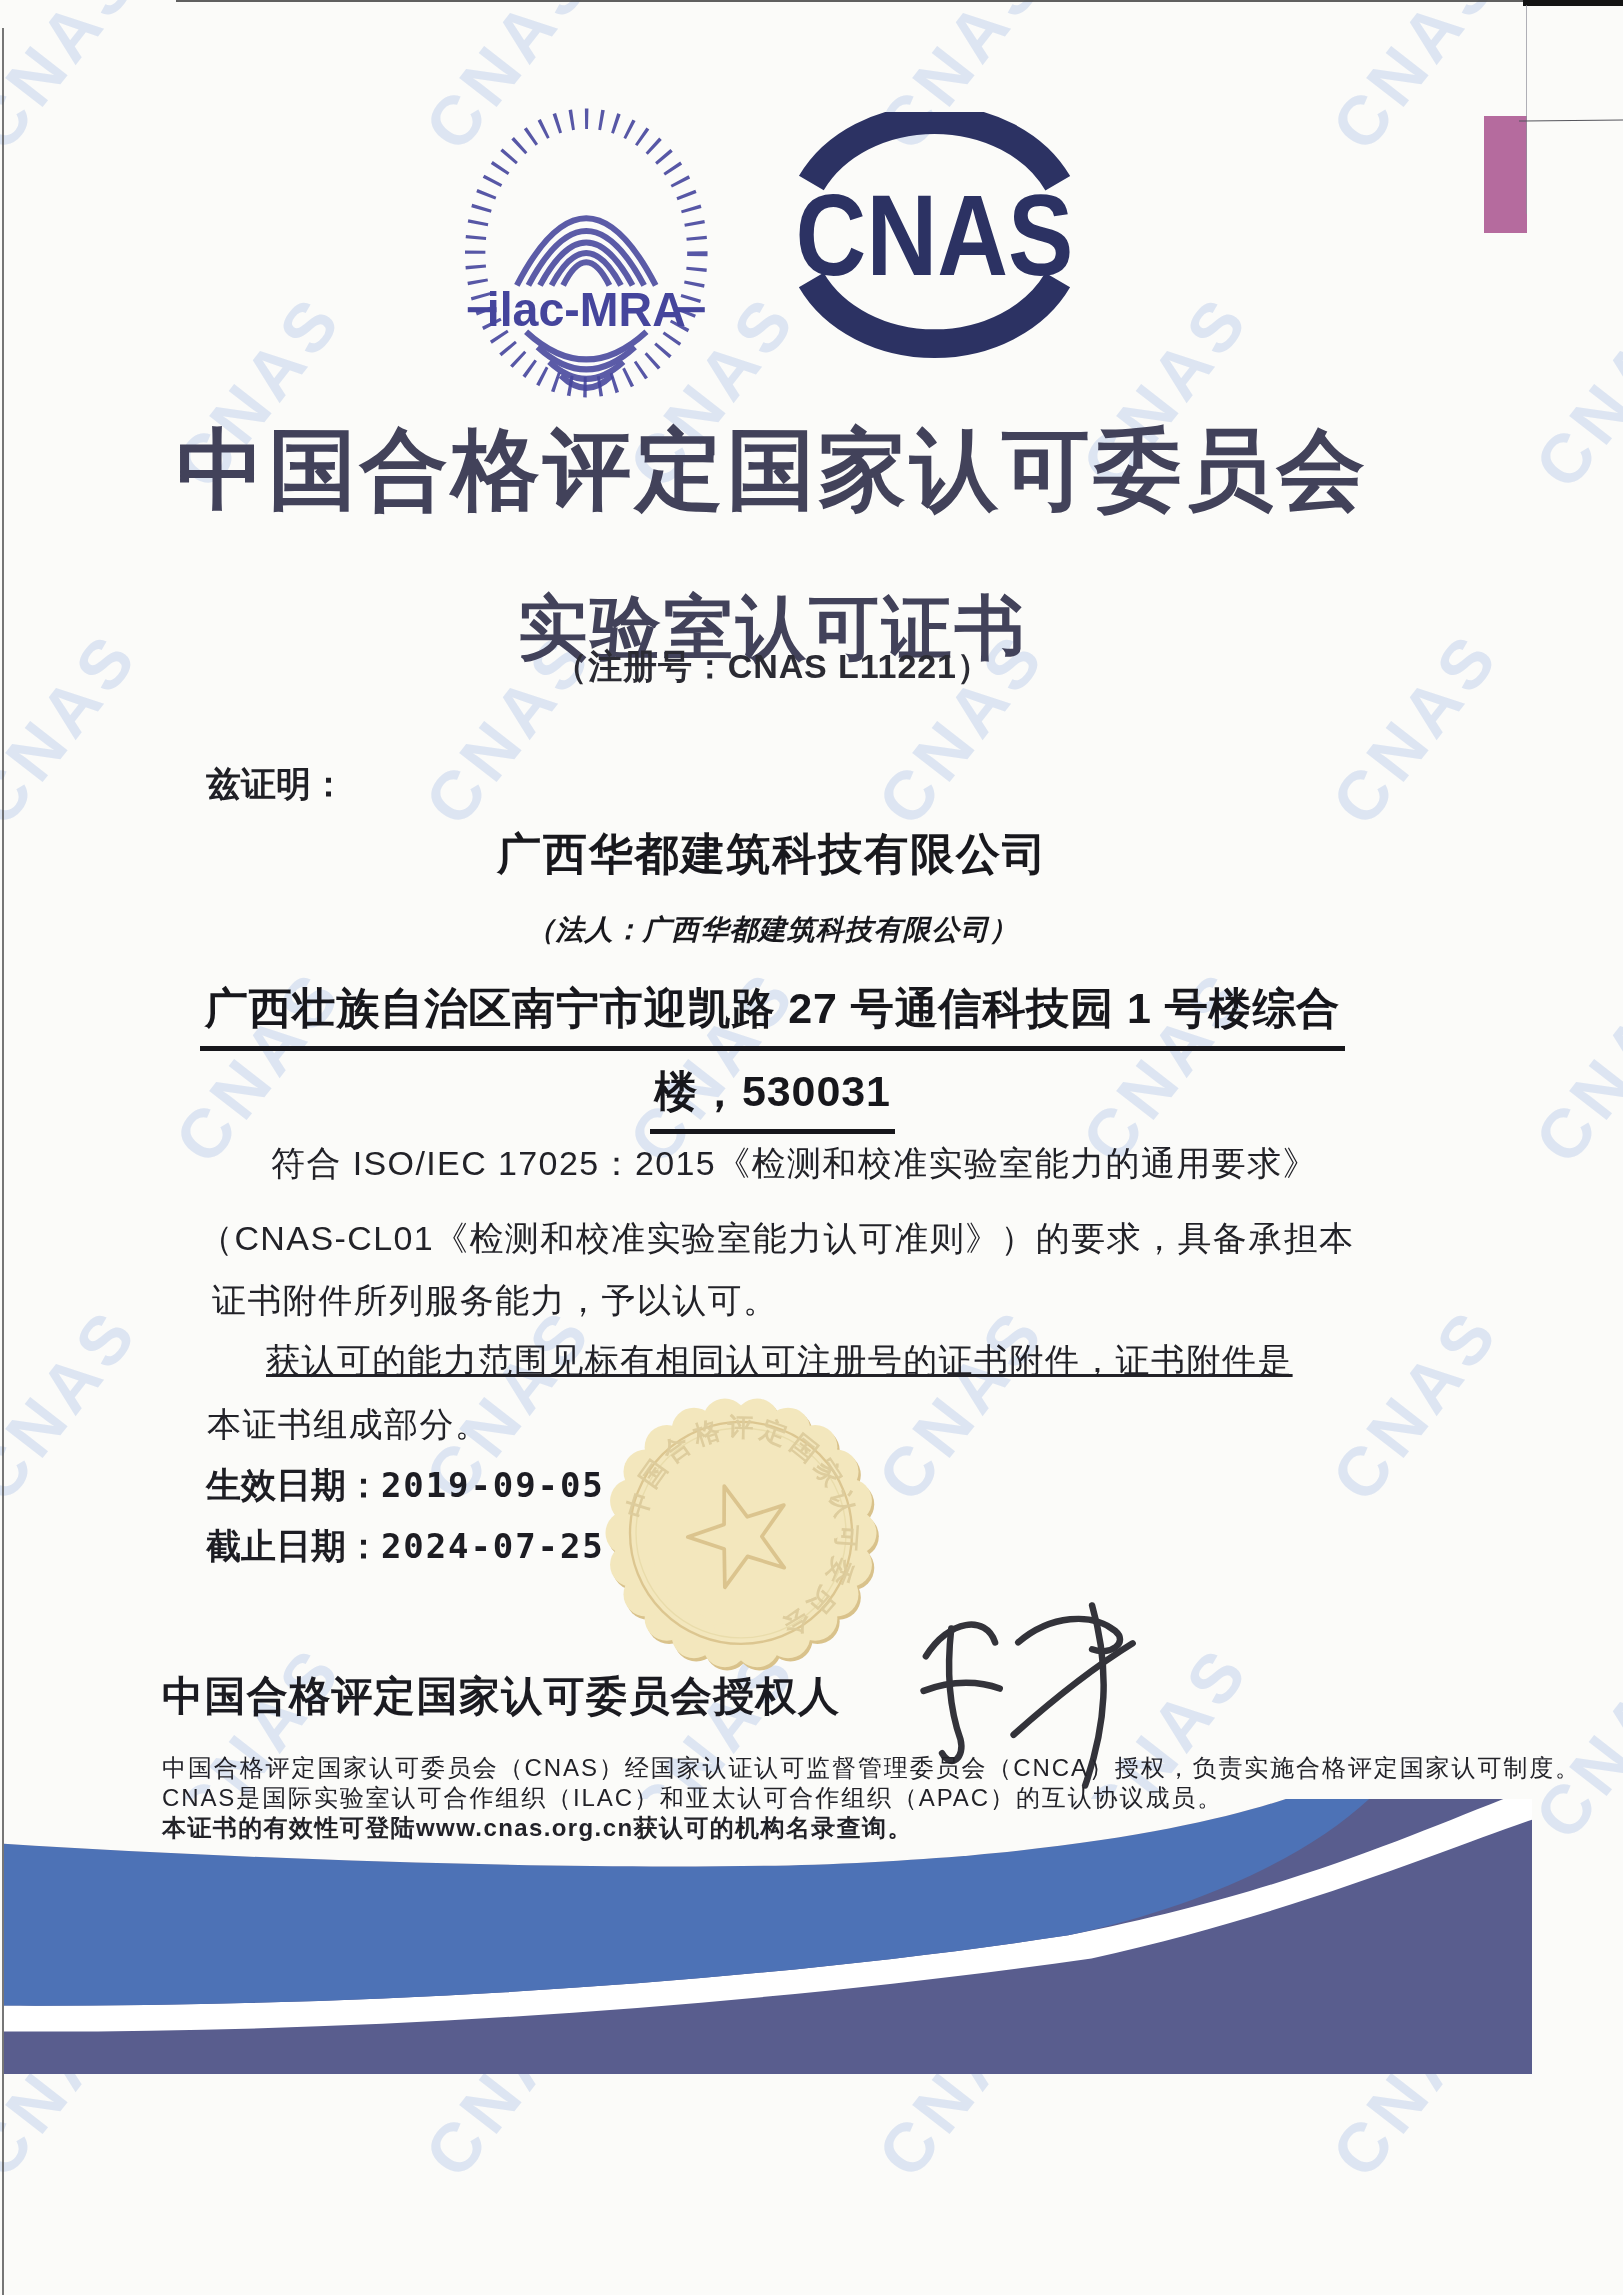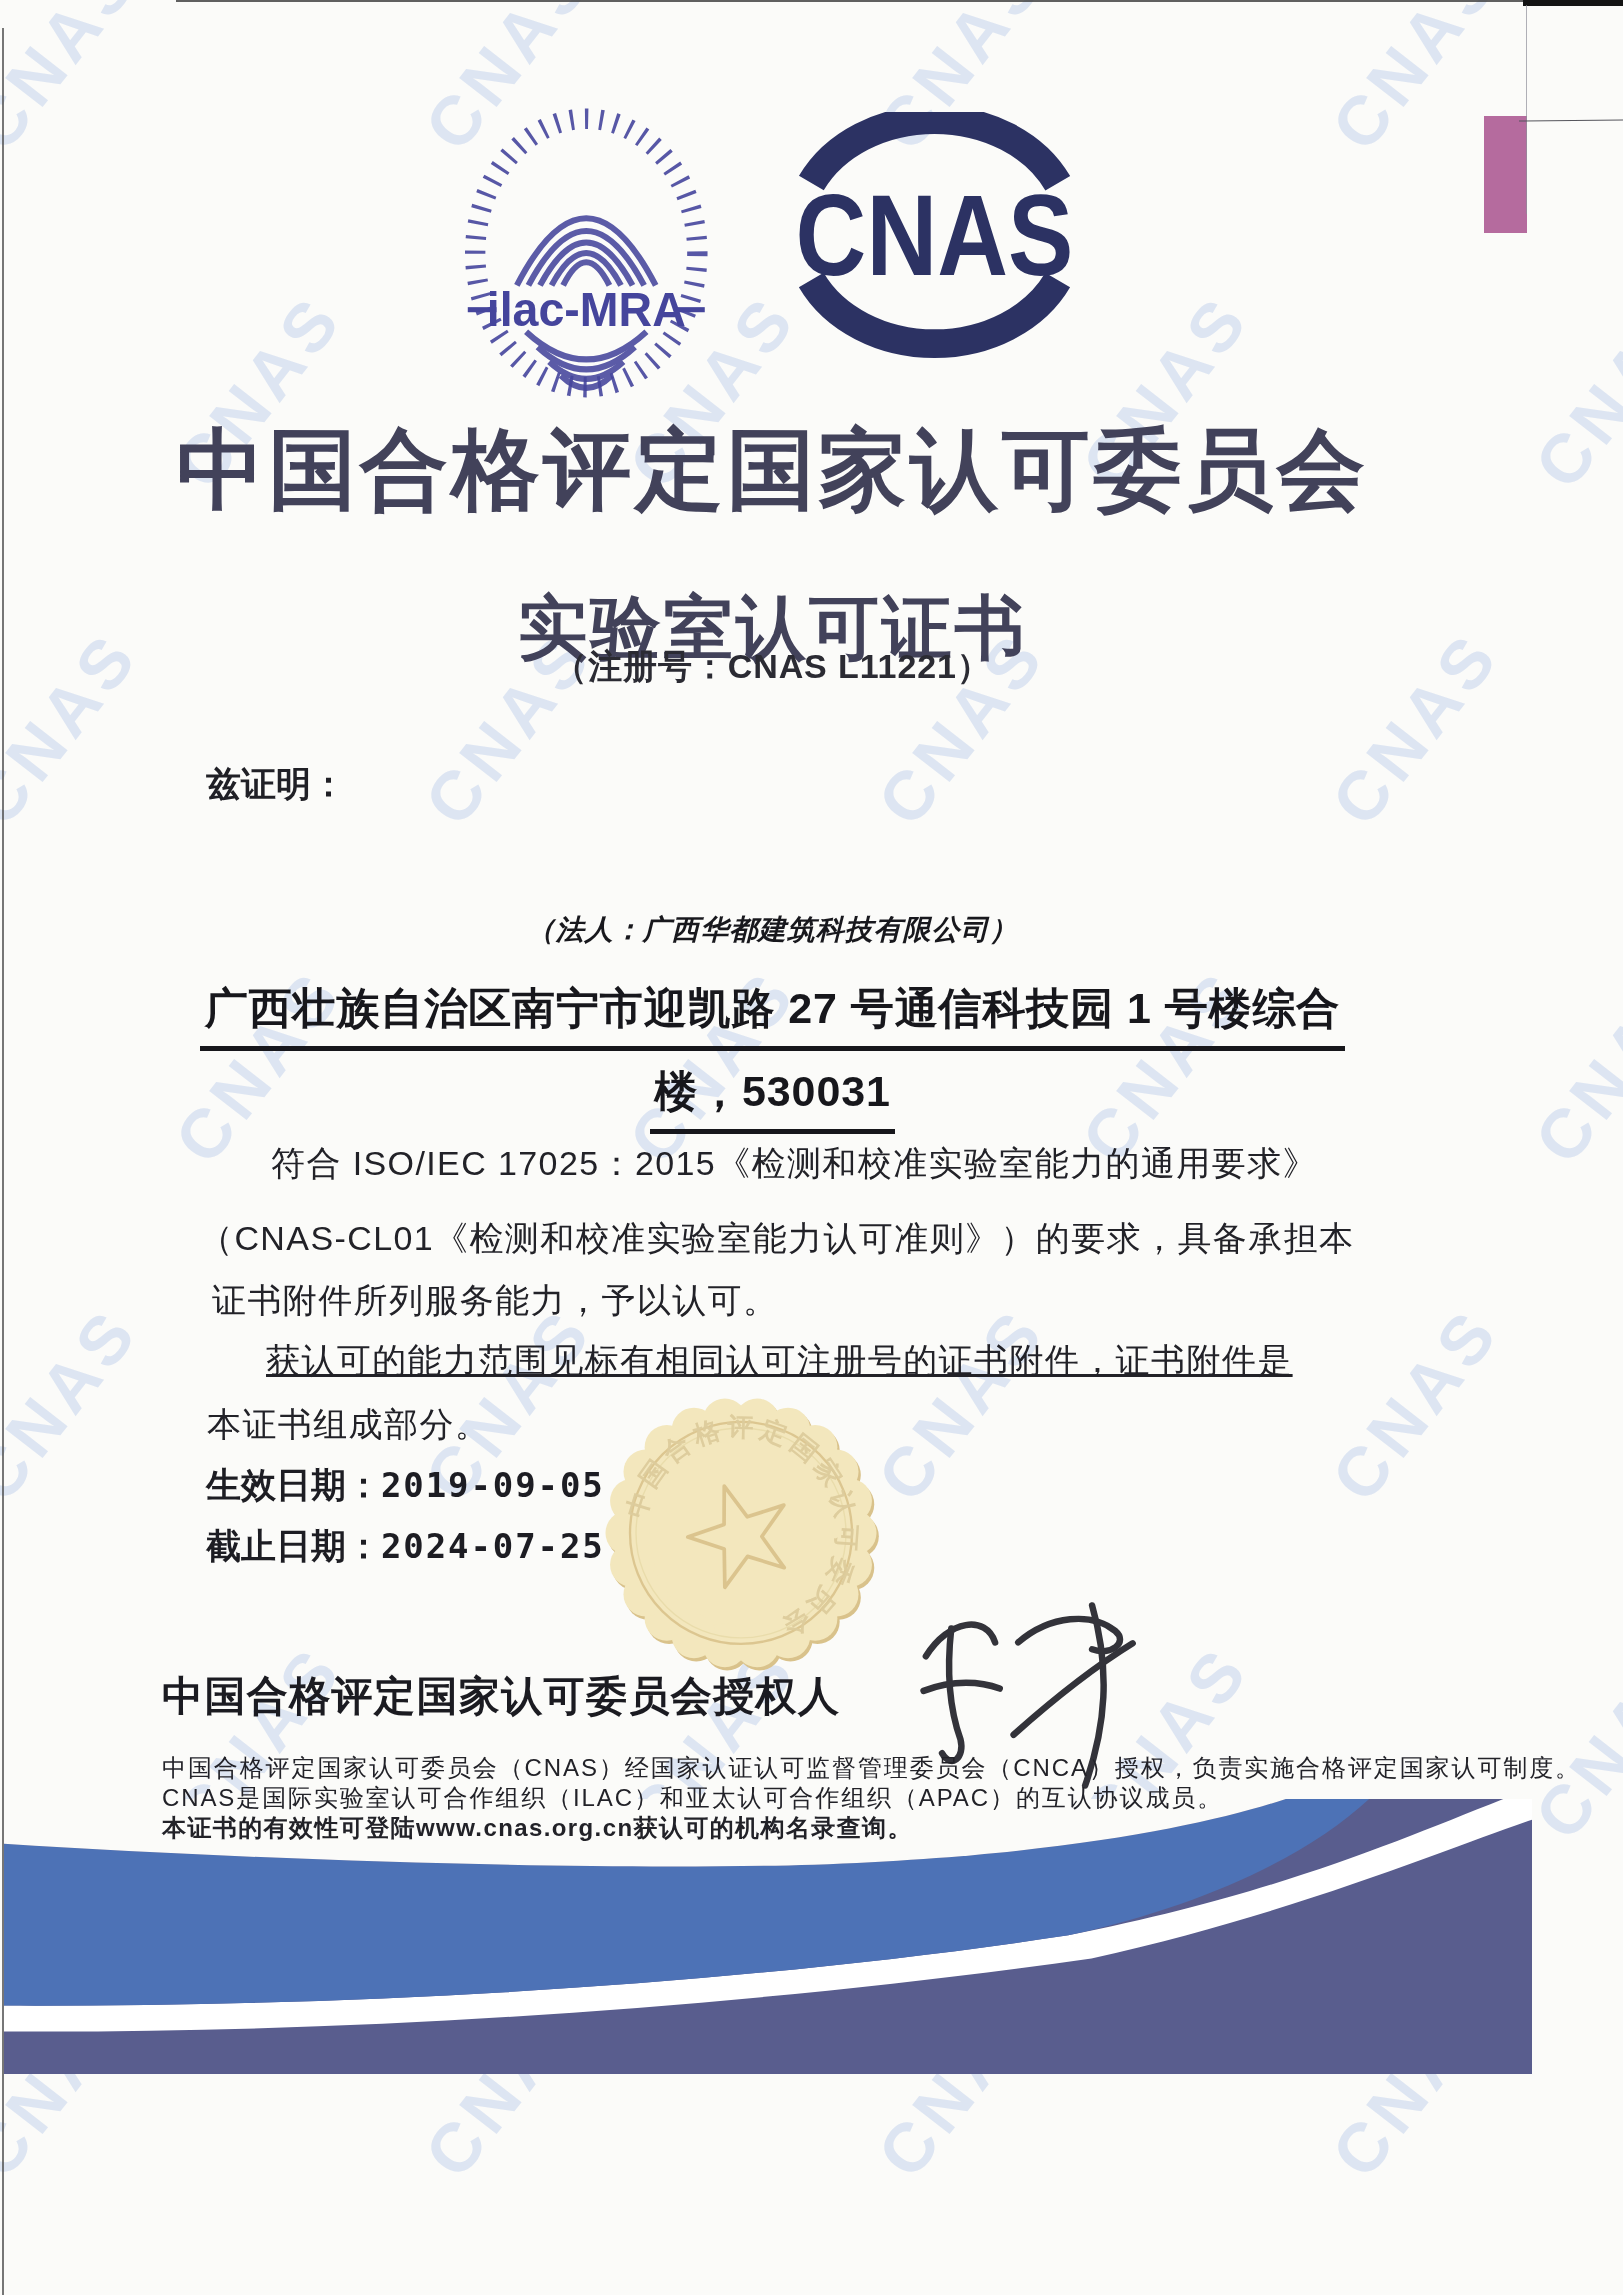--- a/index.html
+++ b/index.html
@@ -101,20 +101,21 @@
     <ellipse cx="325" cy="258" rx="295" ry="242" fill="none" stroke-width="62" pathLength="100" stroke-dasharray="37 13" stroke-dashoffset="-6.5" stroke="#2c3263"></ellipse>
     <text x="325" y="352" text-anchor="middle" font-size="250" font-weight="bold" textLength="600" lengthAdjust="spacingAndGlyphs" fill="#2c3263">CNAS</text>
   </svg>
 
   <div class="cline title" style="top:411px;">中国合格评定国家认可委员会</div>
   <div class="cline subtitle" style="top:582px;">实验室认可证书</div>
   <div class="cline regline" style="top:644px;">（注册号：CNAS L11221）</div>
 
   <div class="abs certify">兹证明：</div>
 
+  <div class="cline company" style="top:825px;">广西华都建筑科技有限公司</div>
   <div class="cline legal" style="top:911px;">（法人：广西华都建筑科技有限公司）</div>
 
   <div class="cline addr" style="top:980px;">
     <span class="addr-u">广西壮族自治区南宁市迎凯路 27 号通信科技园 1 号楼综合</span>
   </div>
   <div class="cline addr" style="top:1016px;margin-top:47px;">
     <span class="addr-u">楼，530031</span>
   </div>
 
   <div class="bodyline" style="left:271px;top:1141px;">符合 ISO/IEC 17025：2015《检测和校准实验室能力的通用要求》</div>

